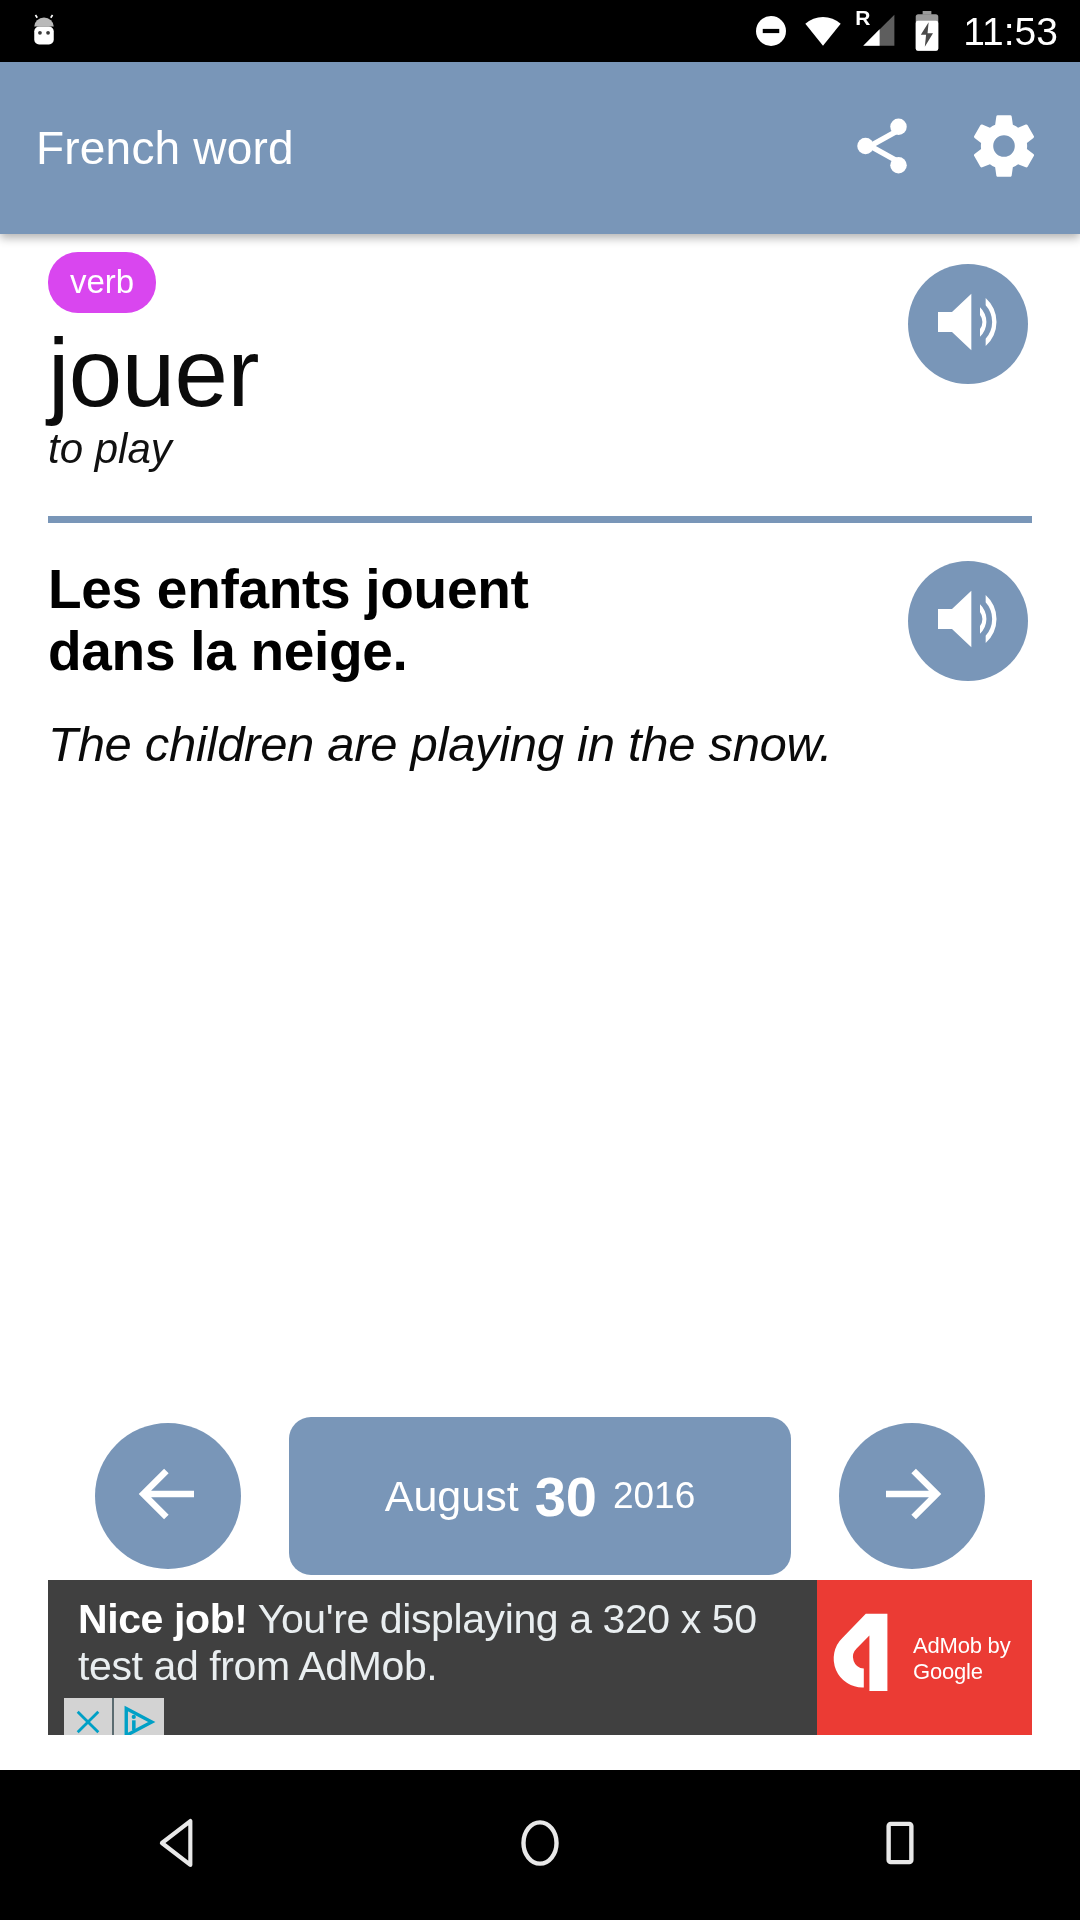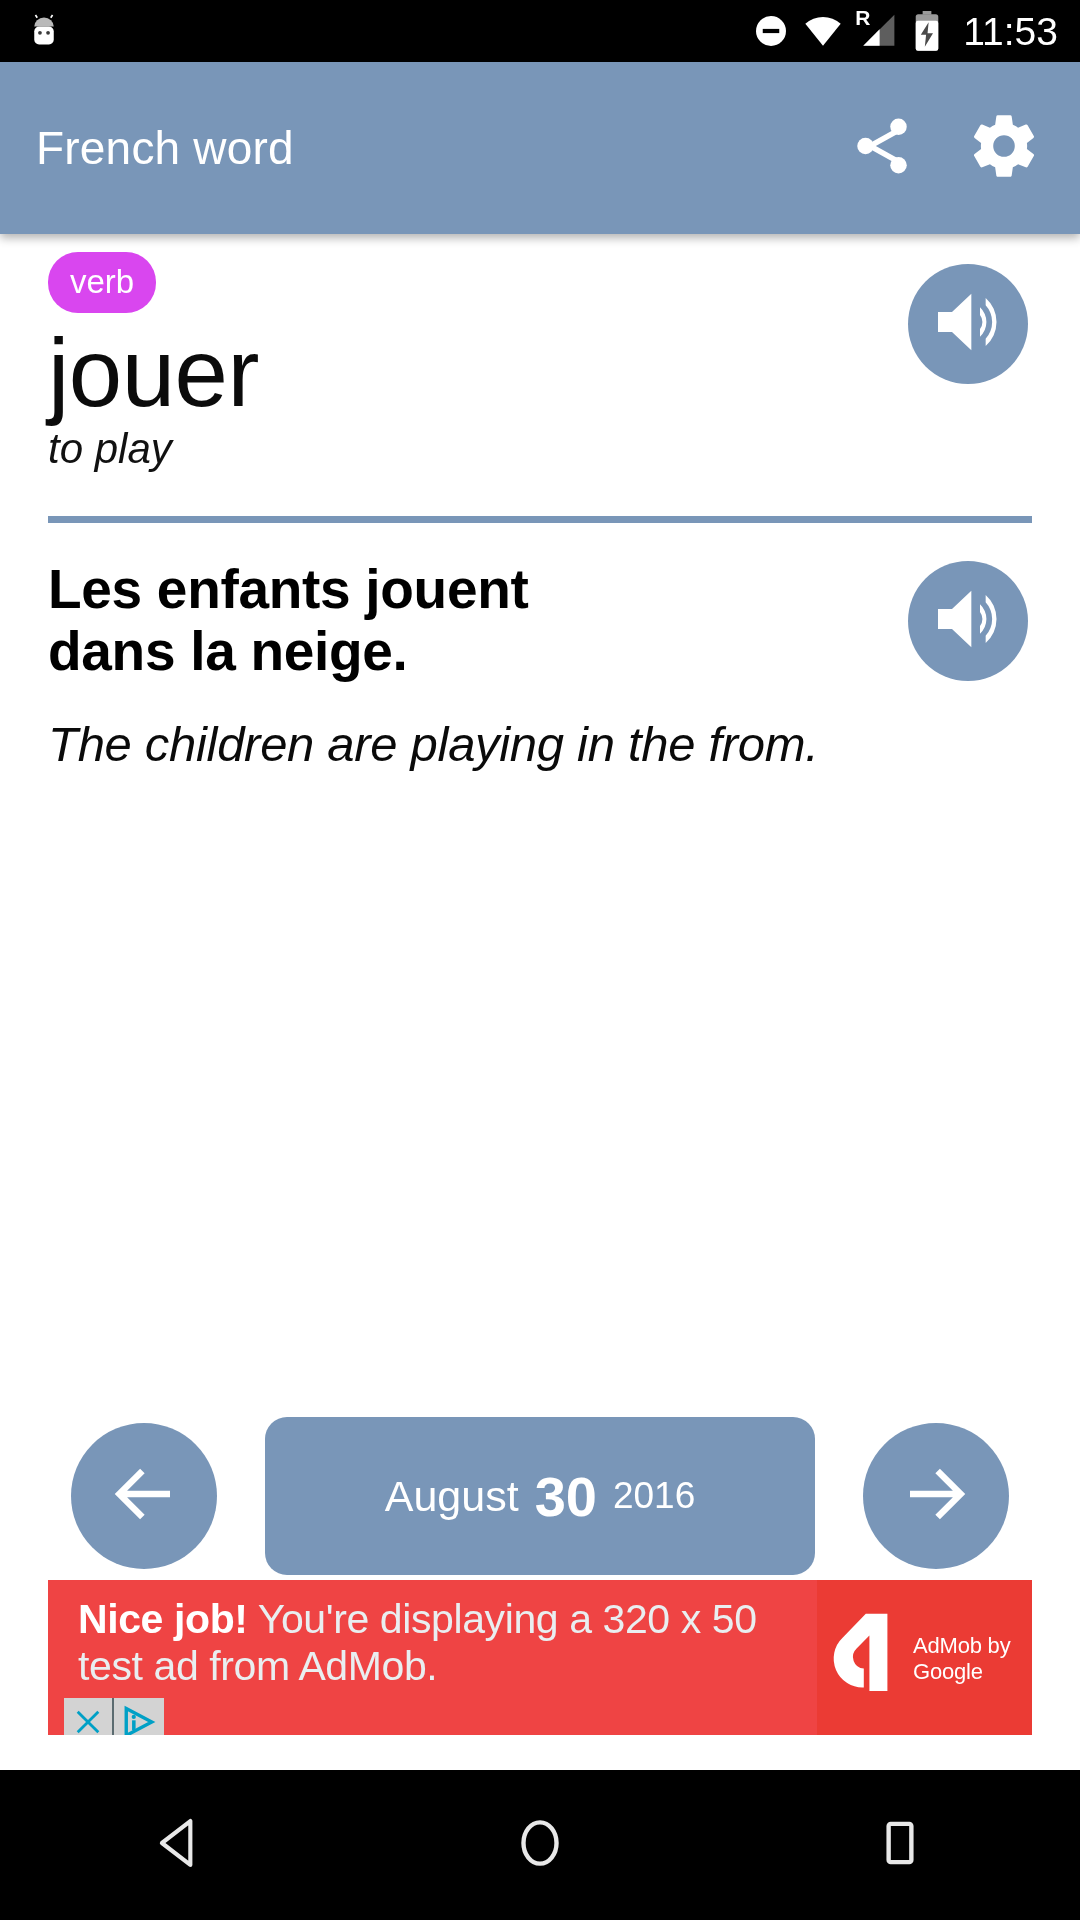--- a/index.html
+++ b/index.html
@@ -127,38 +127,38 @@
     display:flex; align-items:center; justify-content:center;
     gap:48px;
   }
   .nav-circle {
     width:146px; height:146px; border-radius:50%;
     background:#7996b8;
     display:flex; align-items:center; justify-content:center;
     cursor:pointer; flex:0 0 auto;
   }
   #date-button {
-    width:550px; height:158px;
+    width:502px; height:158px;
     background:#7996b8; border-radius:22px;
     display:flex; align-items:center; justify-content:center;
     gap:16px; cursor:pointer; flex:0 0 auto;
   }
   #date-month { color:#ffffff; font-size:43px; font-weight:400; }
   #date-day { color:#ffffff; font-size:56px; font-weight:700; }
   #date-year { color:#ffffff; font-size:37px; font-weight:400; }
 
   
   #ad-banner {
     position:absolute; left:48px; top:1580px;
     width:984px; height:155px;
     display:flex; overflow:hidden;
   }
   #ad-text-pane {
     position:relative;
-    flex:1 1 auto; background:#ef4444;
+    flex:1 1 auto; background:#404040;
     padding:16px 1px 0 30px;
   }
   #ad-copy {
     color:#e9eef0; font-size:41px; line-height:1.15;
     max-width:740px; letter-spacing:-0.4px;
   }
   #ad-copy b { color:#ffffff; font-weight:700; }
   #ad-choices {
     position:absolute; left:16px; bottom:-15px;
     width:100px; height:52px;
@@ -297,21 +297,21 @@
             </g>
           </svg>
         </span>
       </div>
     </div>
 
     <div id="divider"></div>
 
     <div id="sentence-block">
       <div id="sentence-fr">Les enfants jouent dans la neige.</div>
-      <div id="sentence-en">The children are playing in the from.</div>
+      <div id="sentence-en">The children are playing in the snow.</div>
 
       <div id="sentence-audio-btn">
         <span>
           <svg width="80" height="80" viewBox="0 0 24 24">
             <g fill="#ffffff">
               <path d="M3 9 L3 15 L7.2 15 L13 20.5 L13 3.5 L7.2 9 Z"></path>
               <path d="M15.6 7.6 a6 6 0 0 1 0 8.8 l0 -2.3 a3.4 3.4 0 0 0 0 -4.2 Z"></path>
               <path d="M17.3 4.8 a9.6 9.6 0 0 1 0 14.4 l0 -2.2 a7.4 7.4 0 0 0 0 -10 Z"></path>
             </g>
           </svg>

